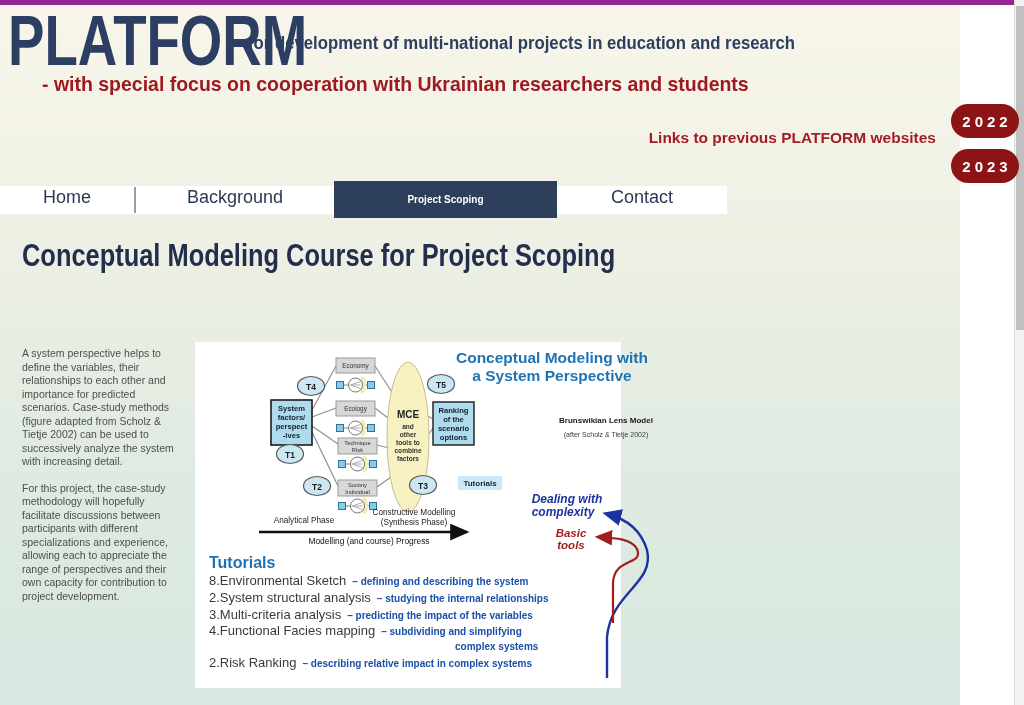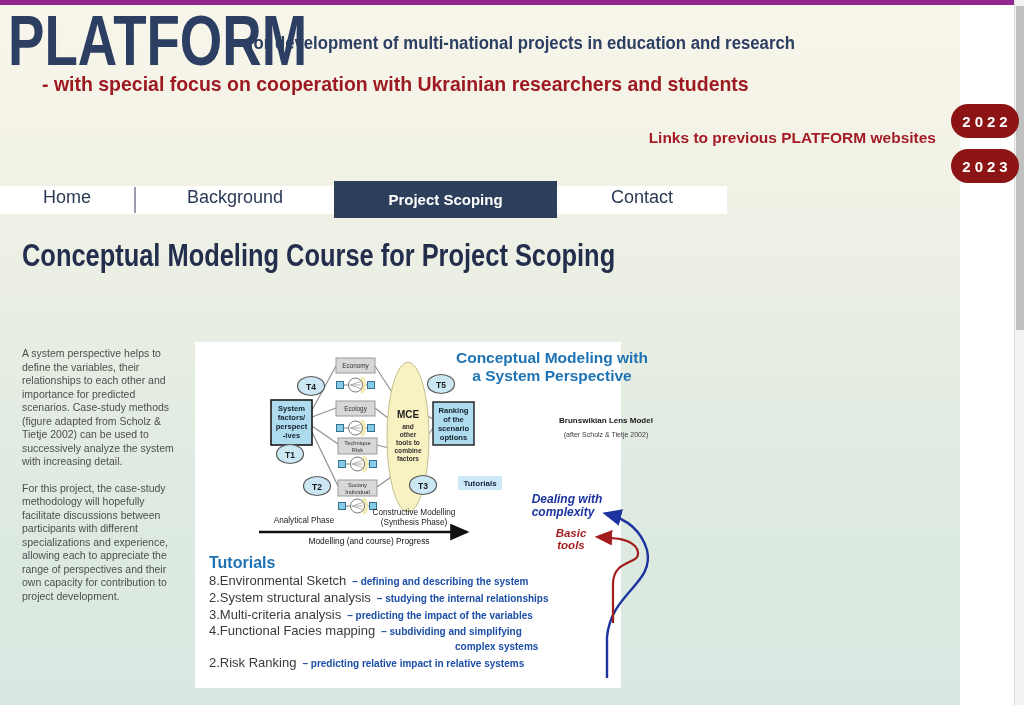--- a/index.html
+++ b/index.html
@@ -34,21 +34,21 @@
 
   
   .navbar { left:0; top:186px; width:727px; height:28px; background:#ffffff; }
   .nav-tab { position:absolute; top:0; height:22px; display:flex; align-items:center; justify-content:center;
     color:#2a3a55; font-weight:normal; font-size:18px; cursor:pointer; }
   .tab-home { left:0; width:134px; }
   .tab-background { left:136px; width:198px; }
   .tab-contact { left:557px; width:170px; }
   .nav-divider { position:absolute; left:134px; top:1px; width:2px; height:26px; background:#9a9aa8; }
   .tab-active { left:334px; top:181px; width:223px; height:37px; background:#2e3f5c; color:#ffffff;
-    display:flex; align-items:center; justify-content:center; font-weight:bold; font-size:15px;
+    display:flex; align-items:center; justify-content:center; font-weight:bold; font-size:10px;
     cursor:pointer; z-index:2; }
 
   
   .page-title { left:22px; top:238px; color:#232e4d; font-weight:bold; font-size:31px;
     transform:scaleX(0.82); transform-origin:left top; white-space:nowrap; }
 
   
   .intro-col { left:22px; top:347px; width:152px; color:#4e4e4e; font-size:10.5px; line-height:13.5px; }
   .intro-col p + p { margin-top:13px; }
 
@@ -271,18 +271,18 @@
         <span class="t-main">2.System structural analysis</span><span class="t-desc">– studying the internal relationships</span>
       </div>
       <div class="t-item">
         <span class="t-main">3.Multi-criteria analysis</span><span class="t-desc">– predicting the impact of the variables</span>
       </div>
       <div class="t-item">
         <span class="t-main">4.Functional Facies mapping</span><span class="t-desc">– subdividing and simplifying</span>
         <span class="t-desc t-wrap">complex systems</span>
       </div>
       <div class="t-item">
-        <span class="t-main">2.Risk Ranking</span><span class="t-desc">– predicting relative impact in relative systems</span>
+        <span class="t-main">2.Risk Ranking</span><span class="t-desc">– describing relative impact in complex systems</span>
       </div>
     </div>
   </div>
 
 </div>
 
 </body></html>

